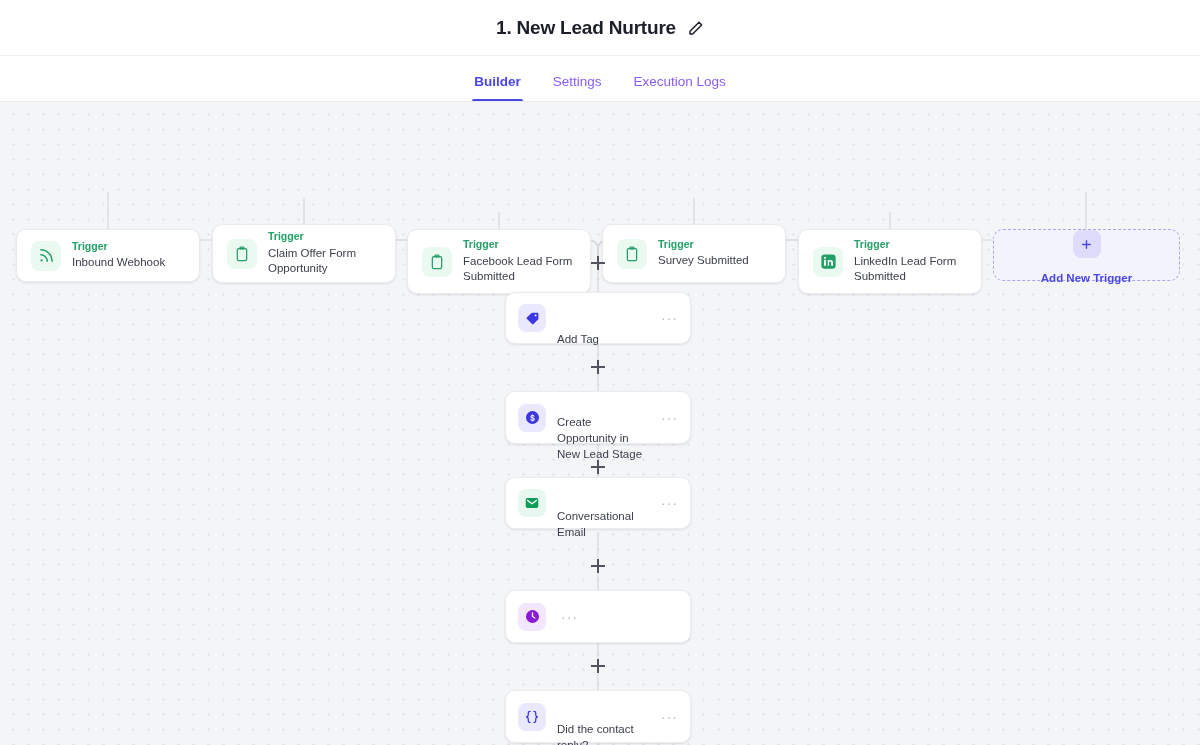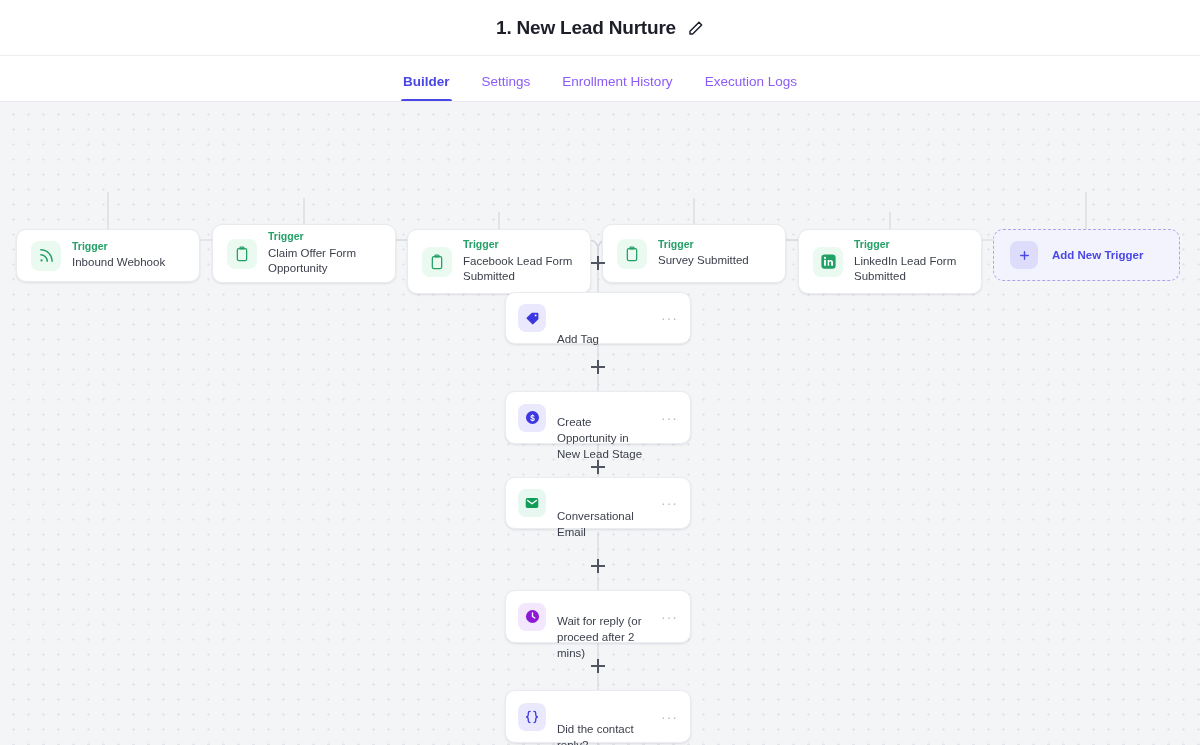--- a/index.html
+++ b/index.html
@@ -79,20 +79,21 @@
 
   
   .add-trigger {
     position: absolute;
     border: 1.4px dashed #a9a6ef;
     border-radius: 10px;
     background: #f3f3fe;
     display: flex; align-items: center; gap: 14px;
     padding: 0 16px;
     cursor: pointer;
+    flex-direction: column;
   }
   .add-plus-box {
     width: 28px; height: 28px; flex: 0 0 28px; border-radius: 8px;
     background: #dedcfb; display: flex; align-items: center; justify-content: center;
   }
   .add-plus-box svg { display: block; color: #4a47e5; }
   .add-label { font-size: 11.5px; font-weight: 700; color: #4a47e5; }
 
   
   .node {
@@ -144,21 +145,20 @@
       <svg class="pencil-icon" viewBox="0 0 24 24" fill="none" stroke="currentColor" stroke-width="2.2" stroke-linecap="round" stroke-linejoin="round">
         <path d="M16.5 3.5l4 4L7 21H3v-4z"></path>
       </svg>
     </span>
   </div>
 </div>
 
 <div class="tabbar">
   <div class="tab active">Builder</div>
   <div class="tab">Settings</div>
-  <div class="tab">Enrollment History</div>
   <div class="tab">Execution Logs</div>
 </div>
 
 <div class="canvas">
 
   <svg class="wires" width="1200" height="651">
     <g fill="none" stroke="#d4d7dd" stroke-width="1.2">
 
       <path d="M108 90 L108 128 Q108 138 118 138 L588 138 Q598 138 598 148 L598 160"></path>
 
@@ -298,21 +298,20 @@
     <span class="nd-more">···</span>
   </div>
 
   <div class="node" style="top:488px; height:53px;">
     <span class="nd-icon purple">
       <svg width="17" height="17" viewBox="0 0 24 24">
         <circle cx="12" cy="12" r="9.2" fill="#8c19d6"></circle>
         <path d="M12 6.8V12l3.4 2.1" fill="none" stroke="#ffffff" stroke-width="1.9" stroke-linecap="round" stroke-linejoin="round"></path>
       </svg>
     </span>
-    <span class="nd-title">Wait for reply (or proceed after 2 mins)</span>
     <span class="nd-more">···</span>
   </div>
 
   <div class="node" style="top:588px; height:53px;">
     <span class="nd-icon violet">
       <svg width="16" height="16" viewBox="0 0 24 24" fill="none" stroke="#3d37e0" stroke-width="2" stroke-linecap="round" stroke-linejoin="round">
         <path d="M9 3.6c-2 0-2.6 1-2.6 2.6v2.6c0 1.6-.7 2.6-2.4 3.2 1.7.6 2.4 1.6 2.4 3.2v2.6c0 1.6.6 2.6 2.6 2.6"></path>
         <path d="M15 3.6c2 0 2.6 1 2.6 2.6v2.6c0 1.6.7 2.6 2.4 3.2-1.7.6-2.4 1.6-2.4 3.2v2.6c0 1.6-.6 2.6-2.6 2.6"></path>
       </svg>
     </span>

